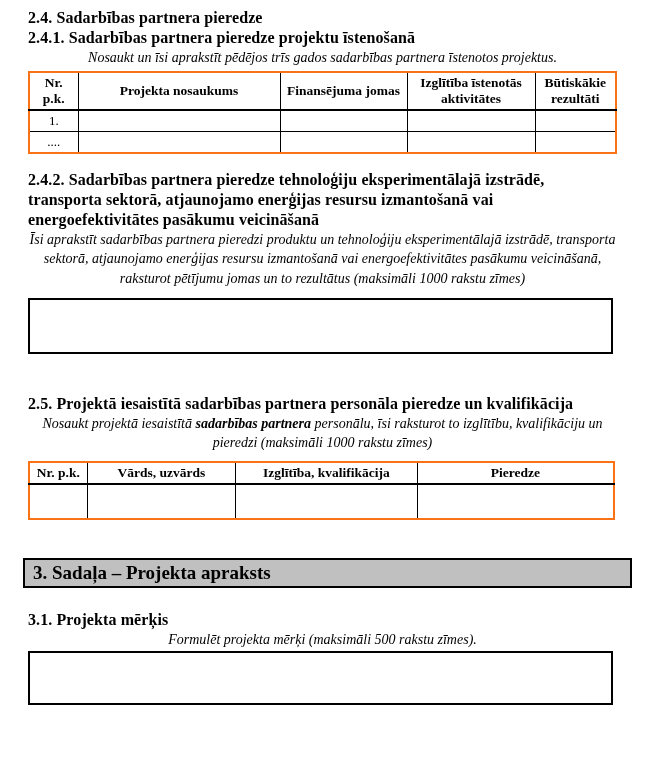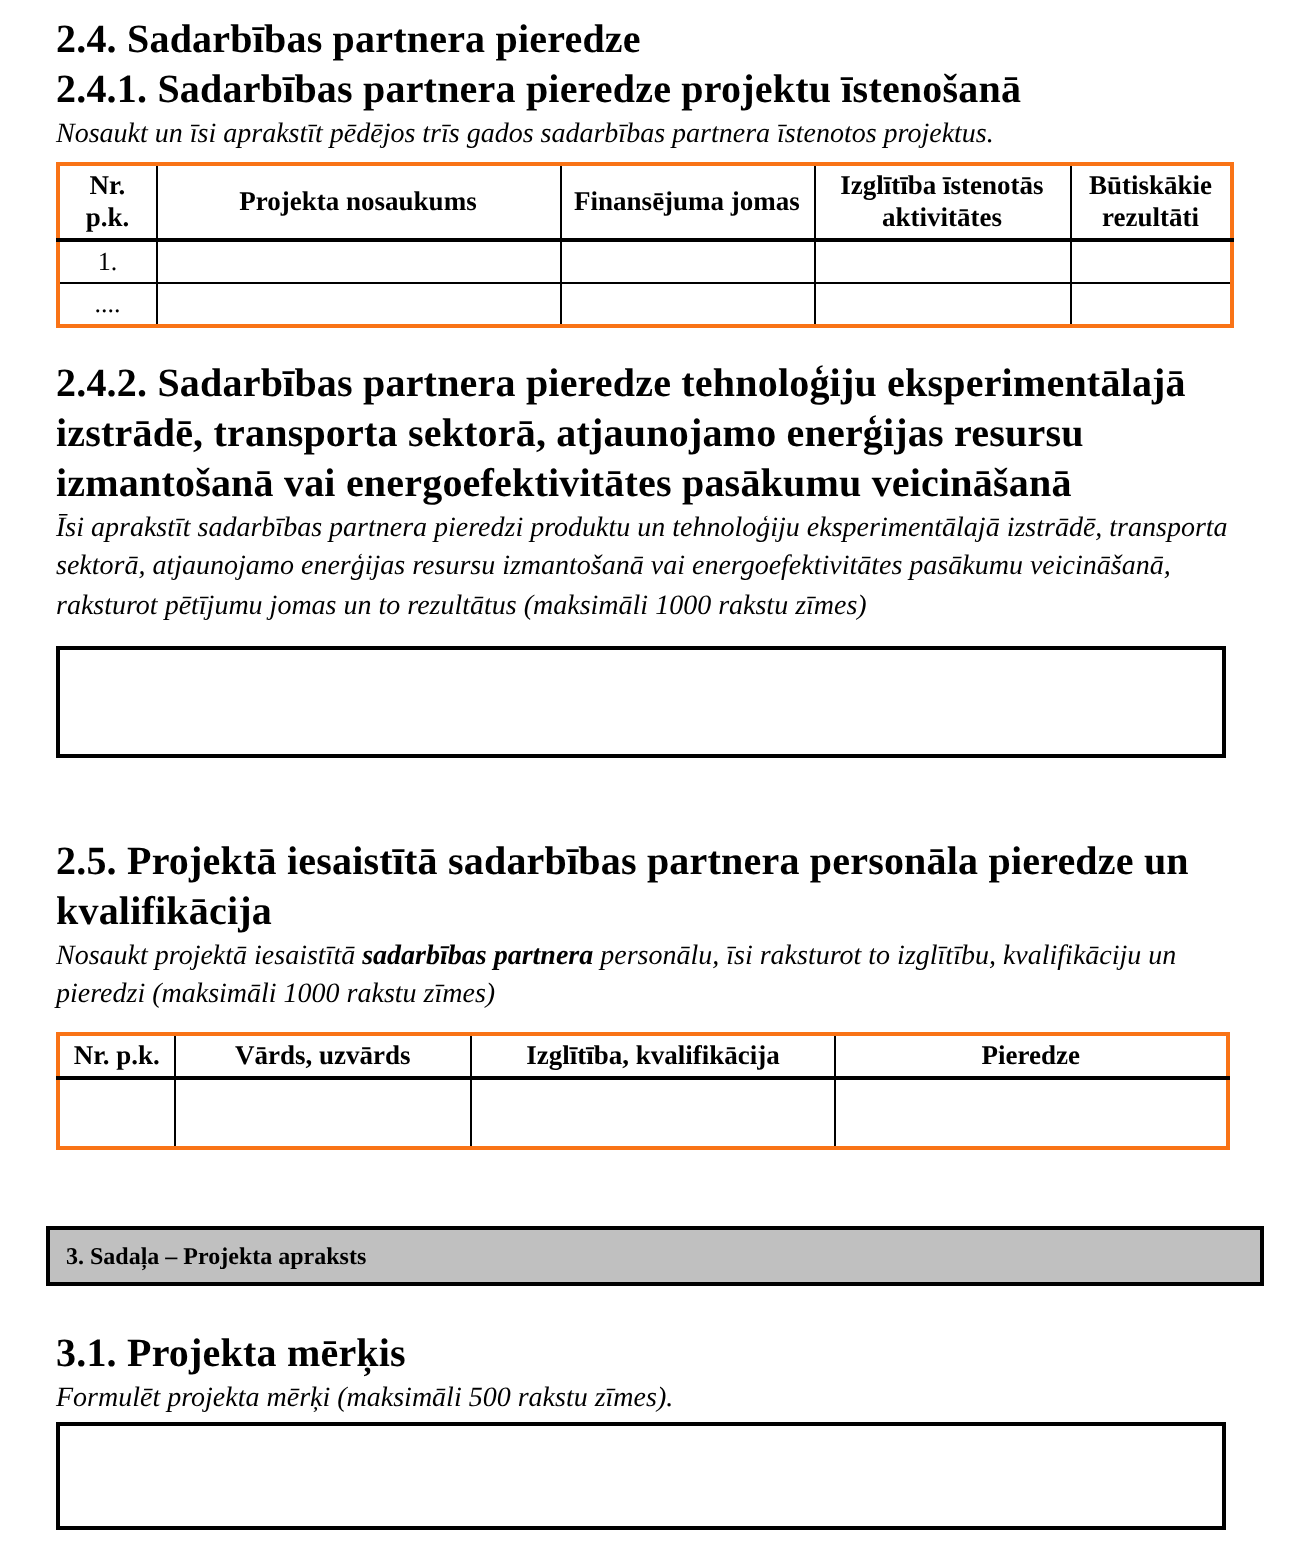--- a/index.html
+++ b/index.html
@@ -6,26 +6,27 @@
   html, body { margin: 0; padding: 0; }
   body {
     width: 645px; height: 775px;
     background: #ffffff; color: #000000;
     font-family: "Liberation Serif", serif;
     overflow: hidden;
   }
   .page { padding: 8px 28px 0 28px; }
 
   .h {
-    font-weight: 700; font-size: 20px; line-height: 1.25;
+    font-weight: 700; font-size: 16px; line-height: 1.25;
     margin: 0; letter-spacing: 0.1px;
   }
   .note {
     font-style: italic; font-size: 14px; line-height: 1.38;
     margin: 0;
+    text-align: center;
   }
 
   table.form-table {
     border-collapse: collapse; table-layout: fixed;
     width: 587px; margin-top: 4px;
     border: 2px solid #f97316;
   }
   table.form-table th, table.form-table td {
     border: 1px solid #000; padding: 2px 3px;
     font-size: 13.5px; overflow: hidden;
@@ -41,21 +42,21 @@
     width: 585px; height: 56px;
     border: 2px solid #000; background: #fff;
   }
   #box-242 { margin-top: 10px; }
   #box-31  { margin-top: 2px; height: 54px; }
 
   .section-banner {
     margin-top: 38px; margin-left: -5px;
     width: 609px; height: 30px;
     background: #c0c0c0; border: 2px solid #000;
-    font-weight: 700; font-size: 12px;
+    font-weight: 700; font-size: 19px;
     line-height: 26px; padding-left: 8px;
   }
 
   #h-242 { margin-top: 16px; }
   #h-25  { margin-top: 40px; }
   #h-31  { margin-top: 22px; }
   #t-projects { margin-top: 4px; }
   #t-personnel { margin-top: 8px; }
 </style>
 </head>

